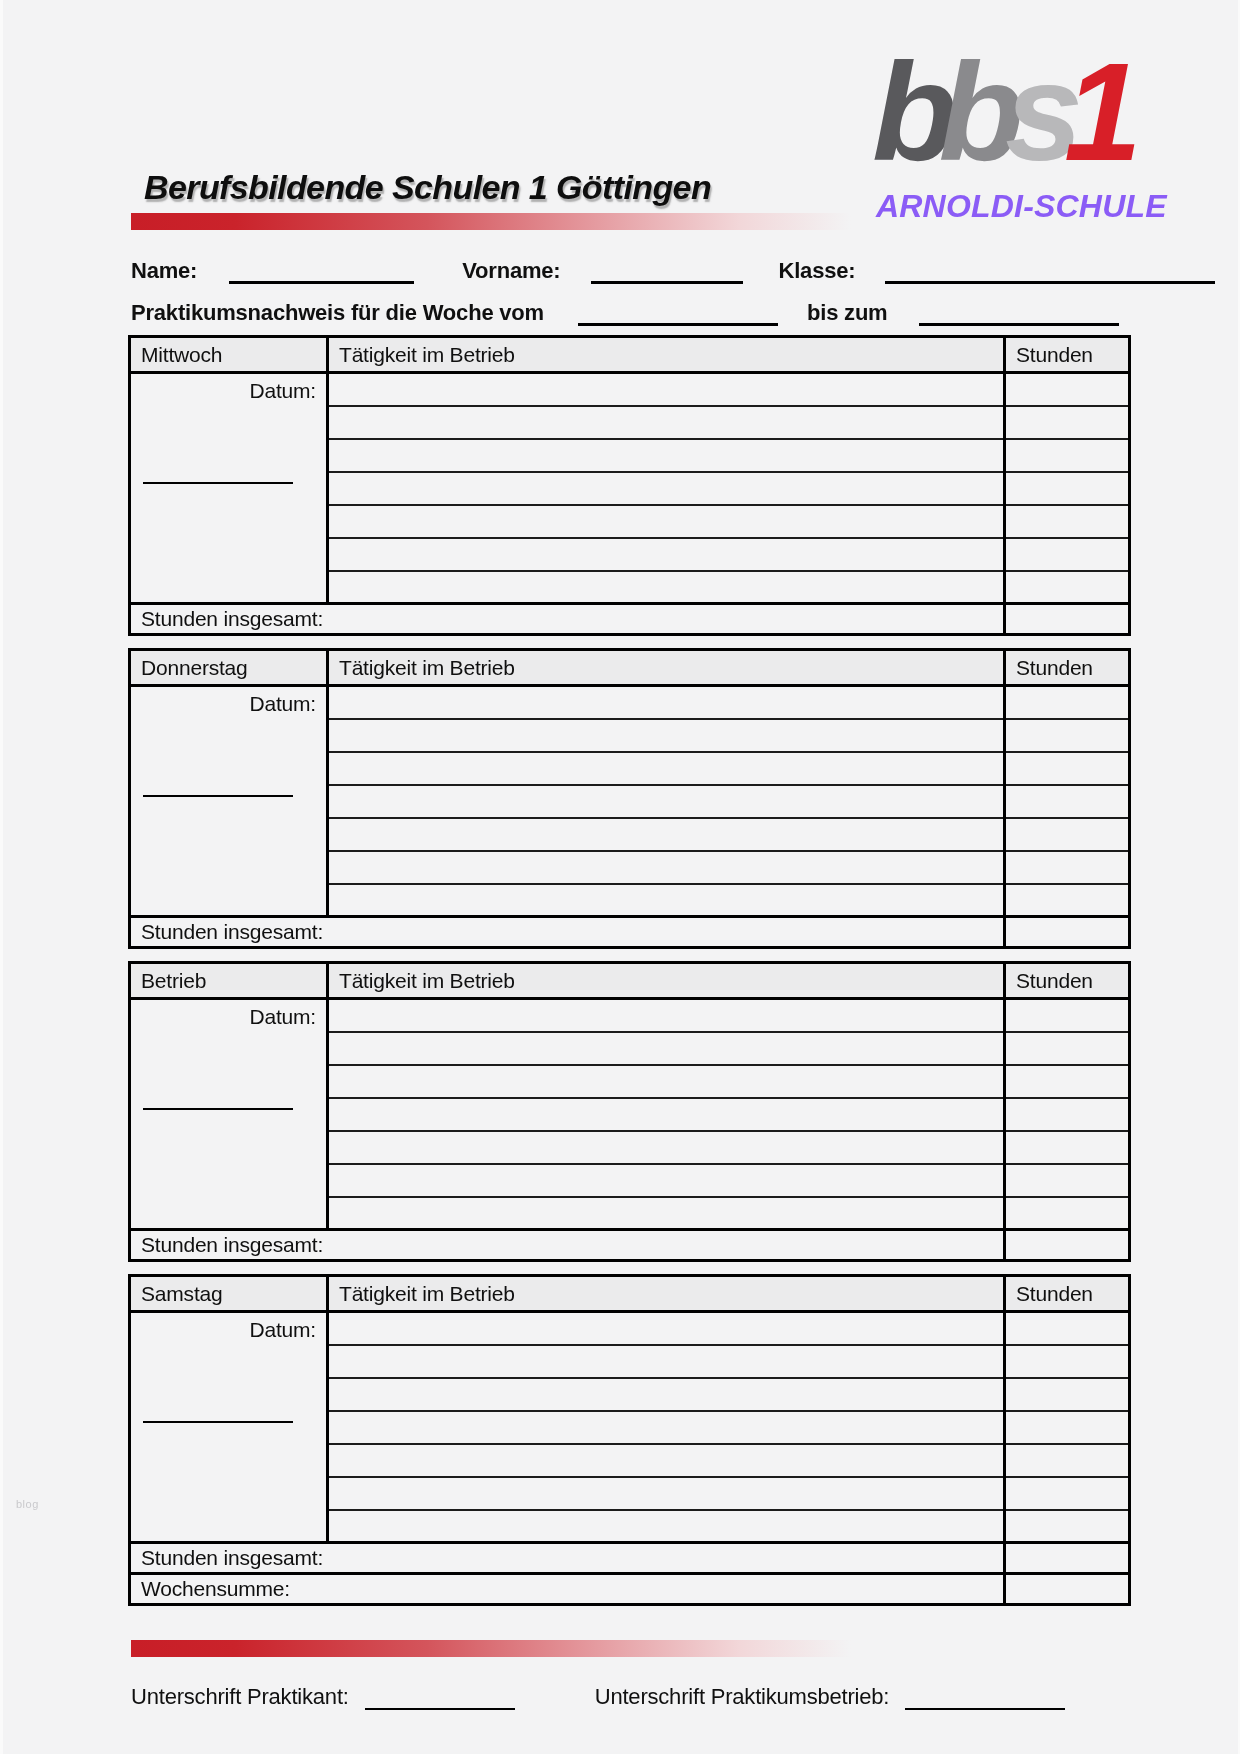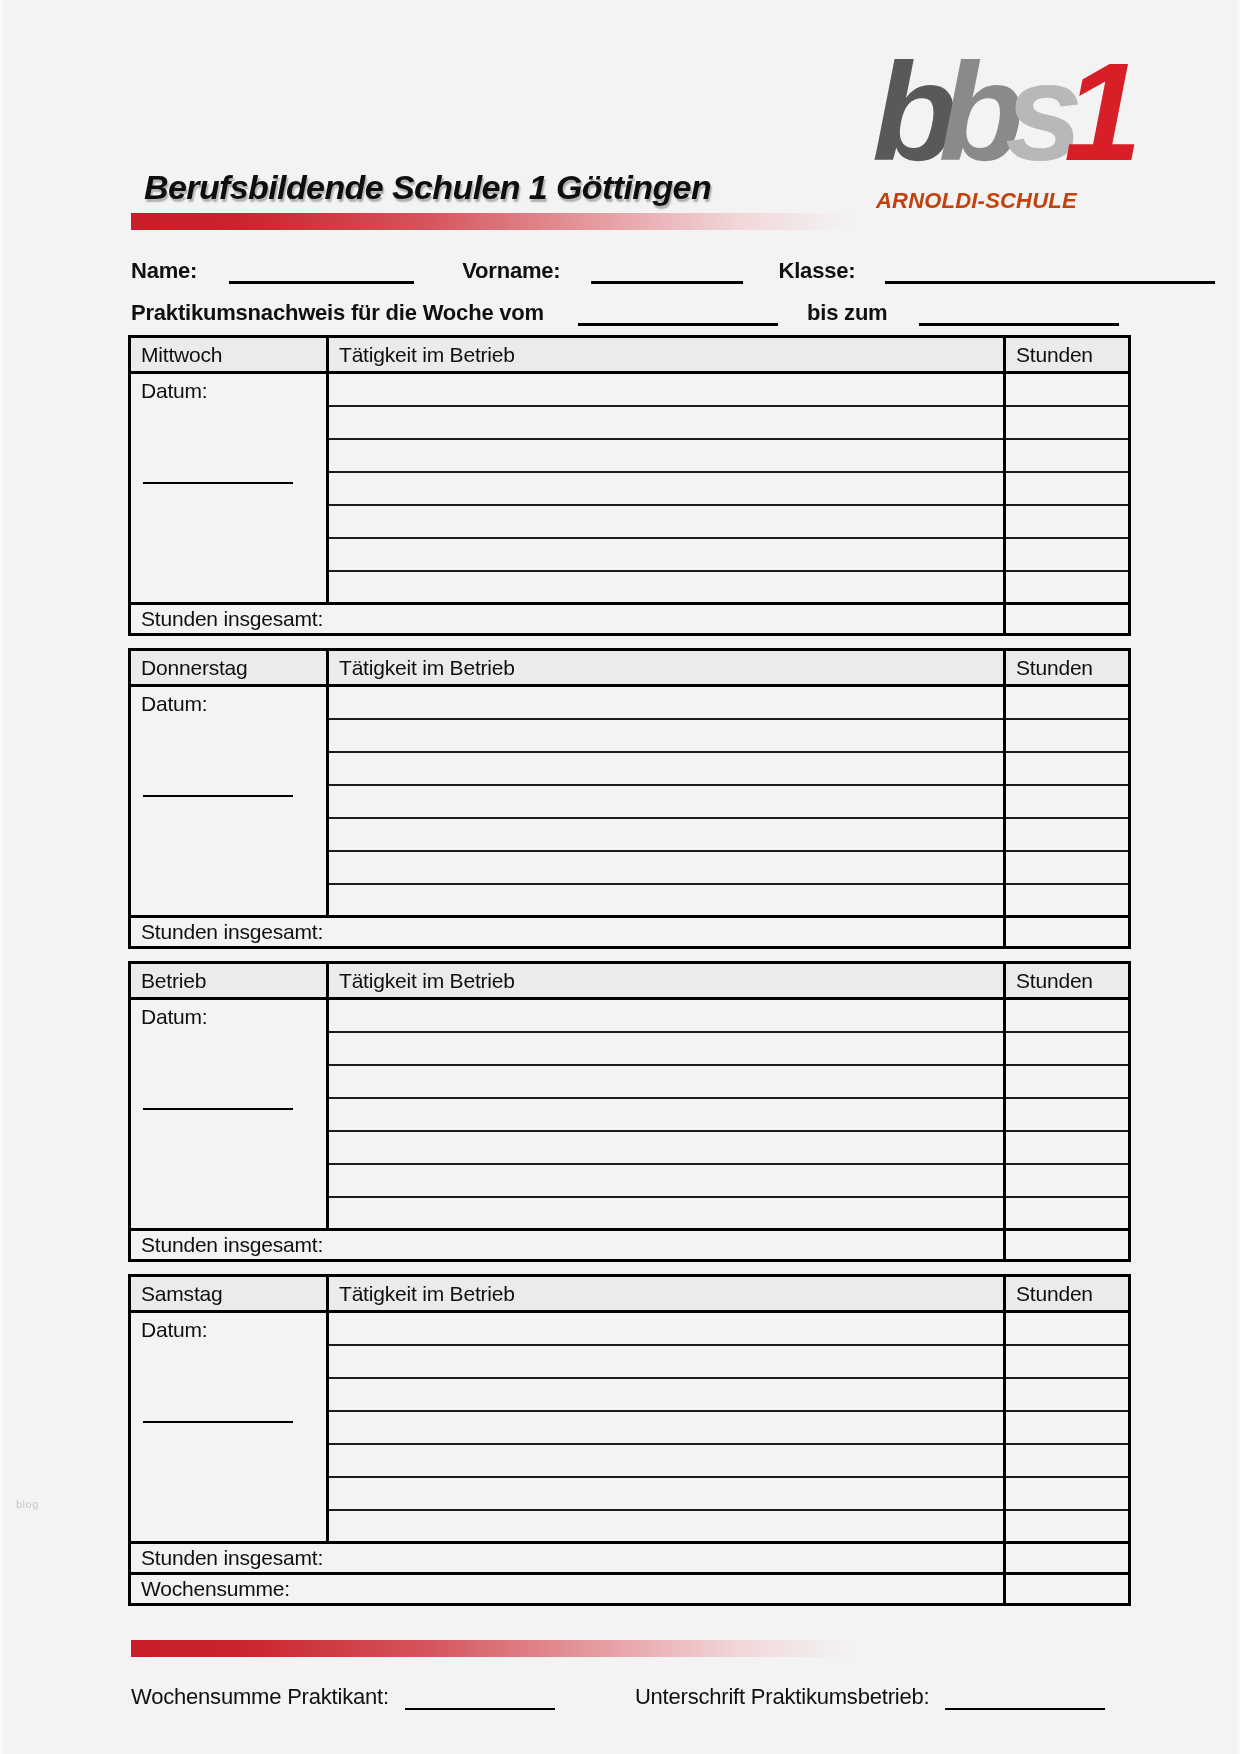--- a/index.html
+++ b/index.html
@@ -20,22 +20,22 @@
     margin-left:13px;
   }
   .logo{ position:absolute; left:872px; top:42px; width:260px; }
   .logo-letters{
     font-style:italic; font-weight:bold; font-size:140px; line-height:1;
     letter-spacing:-19px; white-space:nowrap;
   }
   .logo-letters span{ display:inline-block; }
   .logo-sub{
     position:absolute; left:4px; top:146px;
-    font-size:22px; font-weight:bold; font-style:italic; letter-spacing:0.2px;
-    color:#c2410c; white-space:nowrap;
+    font-size:32px; font-weight:bold; font-style:italic; letter-spacing:0.2px;
+    color:#8b5cf6; white-space:nowrap;
   }
   .accent-bar{
     position:absolute; left:131px; width:742px; height:17px;
     background:linear-gradient(90deg,#c81e27 0%,#ca232b 14%,#d4555c 40%,#e59ca1 63%,#f2d7d9 82%,#f3f3f4 97%);
   }
   .accent-bar.top{ top:213px; }
   .accent-bar.bottom{ top:1640px; }
 
   
   .field-row{
@@ -65,21 +65,21 @@
   #day-tables table:nth-of-type(2){ top:648px; }
   #day-tables table:nth-of-type(3){ top:961px; }
   #day-tables table:nth-of-type(4){ top:1274px; }
   col.c-day{ width:198px; } col.c-act{ width:677px; } col.c-hrs{ width:125px; }
   .head-row th{
     height:36px; background:#ebebec; font-weight:normal; text-align:left;
     padding:0 0 0 10px; border-bottom:3px solid #000;
   }
   th.day-cell, td.datum-cell{ border-right:3px solid #000; }
   th.act-cell, td.act-field{ border-right:3px solid #000; }
-  tr.activity-row{ height:33px; }
+  tr.activity-row{ height:33px;text-align:right; }
   tr.activity-row td.act-field, tr.activity-row td.hrs-field{ border-top:2px solid #1b1b1b; }
   tr.activity-row.first td.act-field, tr.activity-row.first td.hrs-field{ border-top:none; }
   td.datum-cell{ vertical-align:top; padding:5px 10px; position:relative; }
   .datum-line{ position:absolute; left:12px; top:108px; width:150px; border-top:2px solid #000; }
   tr.total-row td{ border-top:3px solid #000; height:31px; }
   td.total-label{ padding-left:10px; }
   td.total-hours{ border-left:3px solid #000; }
 
   
   .signatures{
@@ -348,21 +348,21 @@
         <td class="total-label" colspan="2">Wochensumme:</td>
         <td class="total-hours"></td>
       </tr>
     </tbody>
   </table>
     </div>
 
   <div class="accent-bar bottom"></div>
 
   <div class="signatures">
-    <span>Wochensumme Praktikant:</span>
+    <span>Unterschrift Praktikant:</span>
     <span class="sig-line ln-sig1"></span>
     <span class="lb-sig2">Unterschrift Praktikumsbetrieb:</span>
     <span class="sig-line ln-sig2"></span>
   </div>
 
   <div class="watermark">blog</div>
 
 </div>
 
 </body></html>

